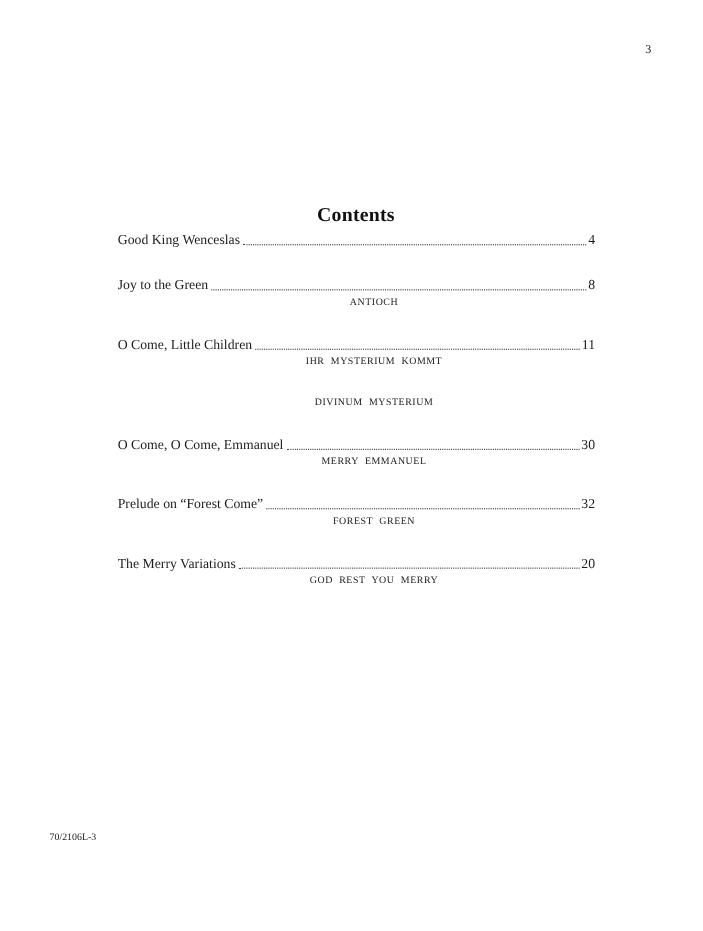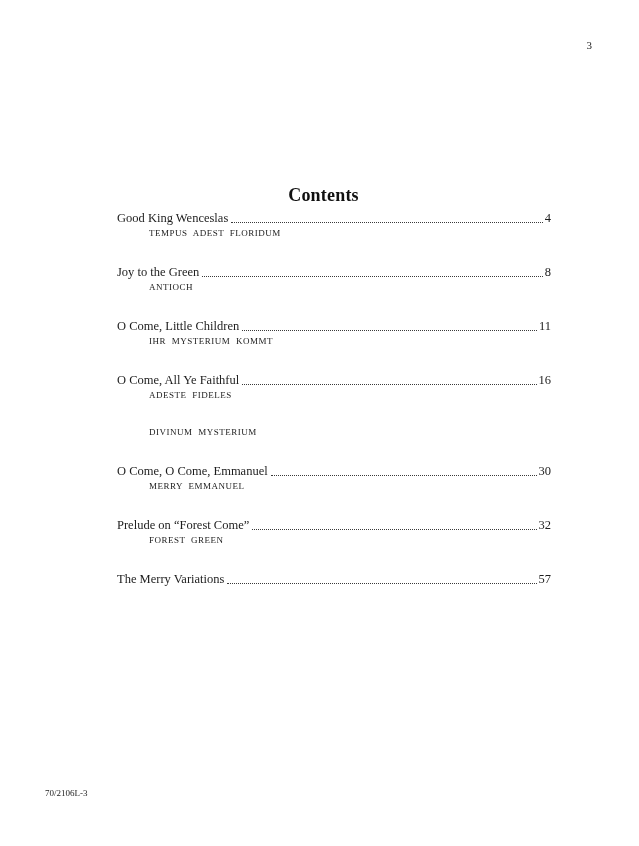--- a/index.html
+++ b/index.html
@@ -31,22 +31,23 @@
     width: 100%;
     text-align: center;
     font-size: 18px;
     font-weight: bold;
     letter-spacing: 0.2px;
     color: #111111;
   }
   .toc {
     position: absolute;
     top: 210px;
-    left: 117px;
+    left: 107px;
     width: 434px;
+    text-align: center;
   }
   .toc-entry {
     margin-bottom: 25px;
   }
   .toc-line {
     display: flex;
     align-items: flex-end;
     font-size: 12.5px;
     line-height: 16px;
     color: #1c1c1c;
@@ -68,21 +69,21 @@
     margin: 1px 0 0 32px;
     font-size: 9px;
     line-height: 12px;
     letter-spacing: 0.5px;
     word-spacing: 3px;
     color: #222222;
   }
   .footer-plate {
     position: absolute;
     left: 45px;
-    top: 788px;
+    top: 756px;
     font-size: 9px;
     line-height: 11px;
     color: #222222;
   }
 </style>
 </head>
 <body>
 
 <div class="page">
 
@@ -90,49 +91,40 @@
 
   <h1 class="contents-title" style="margin:4px;">Contents</h1>
 
   <div class="toc" id="toc-list">
   <div class="toc-entry">
     <div class="toc-line">
       <span class="toc-title">Good King Wenceslas</span>
       <span class="toc-leader"></span>
       <span class="toc-page">4</span>
     </div>
-    <div class="toc-tune">TEMPUS ADEST FLORIDUM</div>
   </div>
 
   <div class="toc-entry">
     <div class="toc-line">
       <span class="toc-title">Joy to the Green</span>
       <span class="toc-leader"></span>
       <span class="toc-page">8</span>
     </div>
     <div class="toc-tune">ANTIOCH</div>
   </div>
 
   <div class="toc-entry">
     <div class="toc-line">
       <span class="toc-title">O Come, Little Children</span>
       <span class="toc-leader"></span>
       <span class="toc-page">11</span>
     </div>
     <div class="toc-tune">IHR MYSTERIUM KOMMT</div>
   </div>
 
-  <div class="toc-entry">
-    <div class="toc-line">
-      <span class="toc-title">O Come, All Ye Faithful</span>
-      <span class="toc-leader"></span>
-      <span class="toc-page">16</span>
-    </div>
-    <div class="toc-tune">ADESTE FIDELES</div>
-  </div>
 
   <div class="toc-entry">
     <div class="toc-tune">DIVINUM MYSTERIUM</div>
   </div>
 
   <div class="toc-entry">
     <div class="toc-line">
       <span class="toc-title">O Come, O Come, Emmanuel</span>
       <span class="toc-leader"></span>
       <span class="toc-page">30</span>
@@ -146,20 +138,21 @@
       <span class="toc-leader"></span>
       <span class="toc-page">32</span>
     </div>
     <div class="toc-tune">FOREST GREEN</div>
   </div>
 
   <div class="toc-entry">
     <div class="toc-line">
       <span class="toc-title">The Merry Variations</span>
       <span class="toc-leader"></span>
-      <span class="toc-page">57</span>
+      <span class="toc-page">20</span>
     </div>
+    <div class="toc-tune">GOD REST YOU MERRY</div>
   </div>
 </div>
 
   <div class="footer-plate">70/2106L-3</div>
 
 </div>
 
 </body></html>

